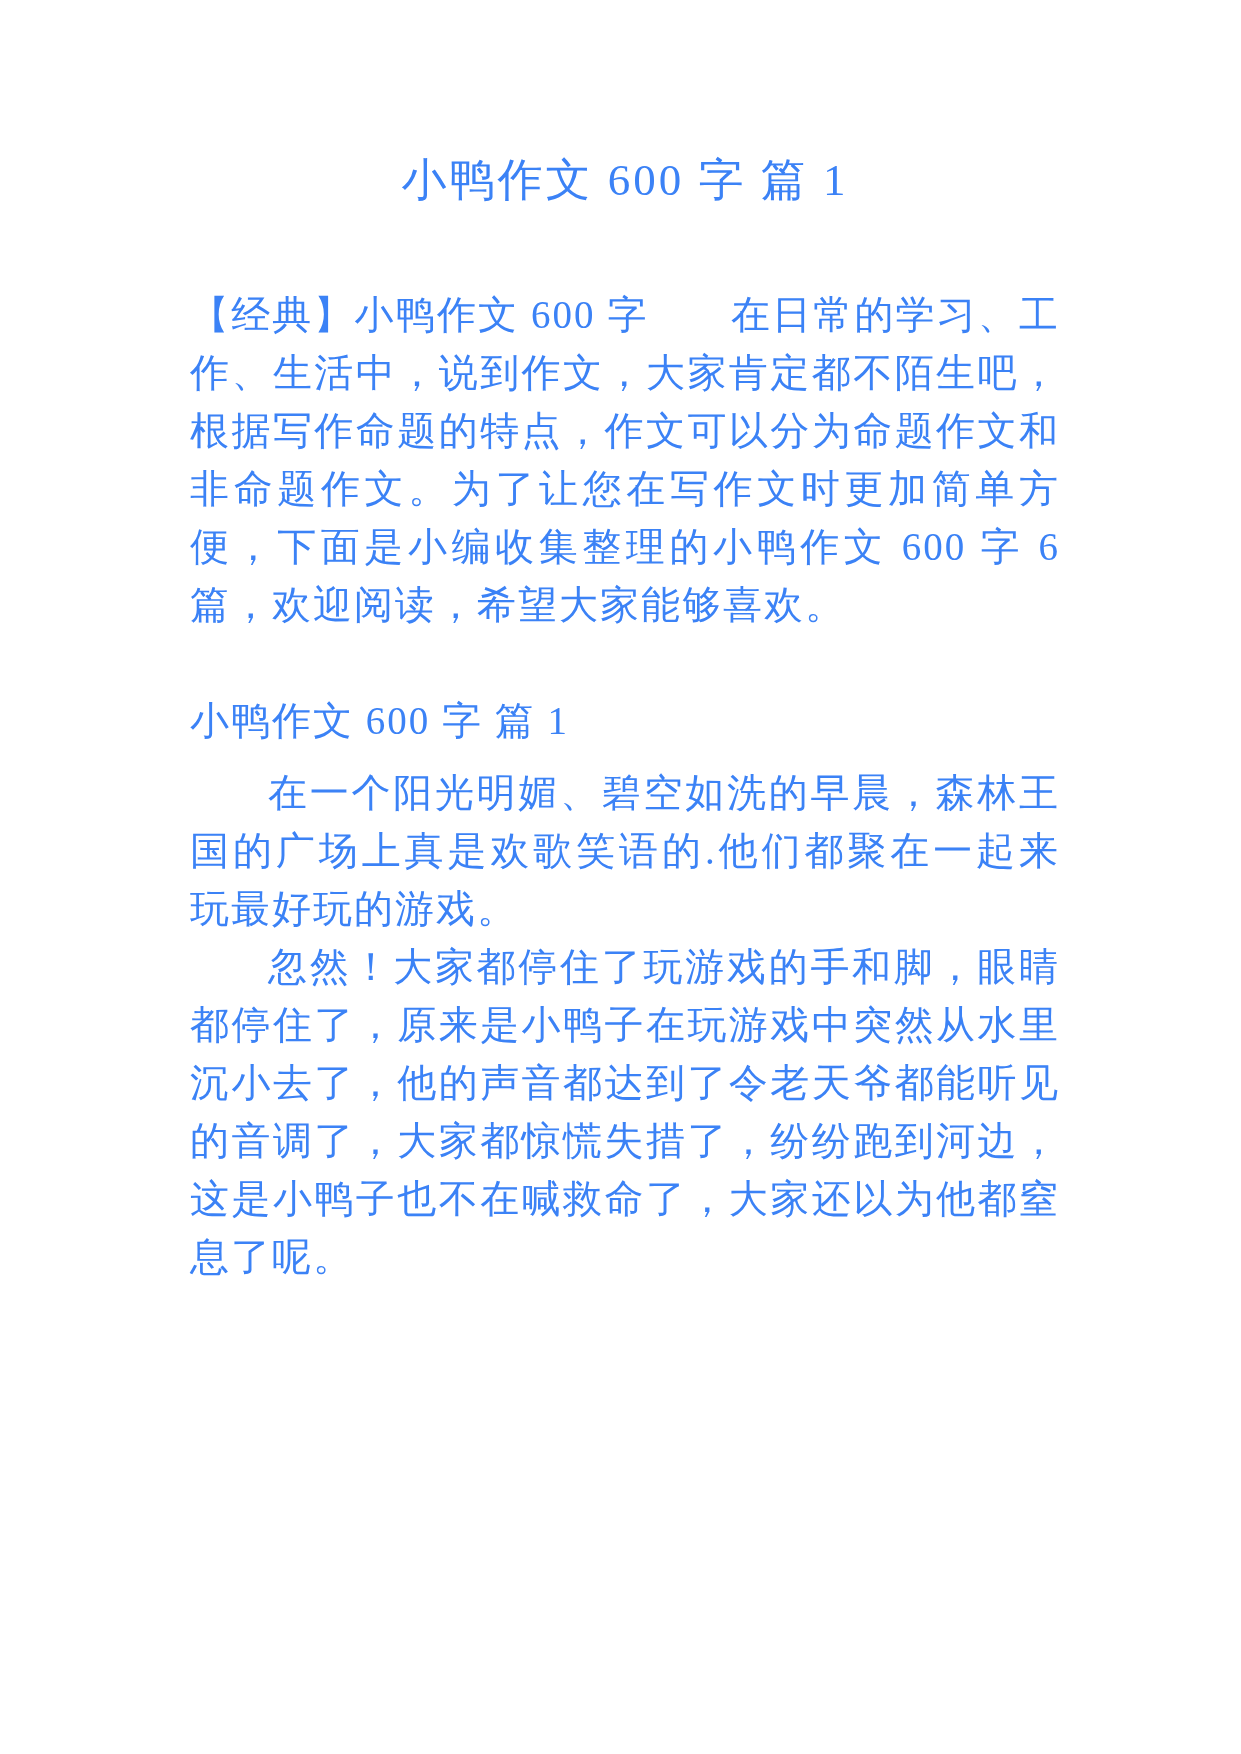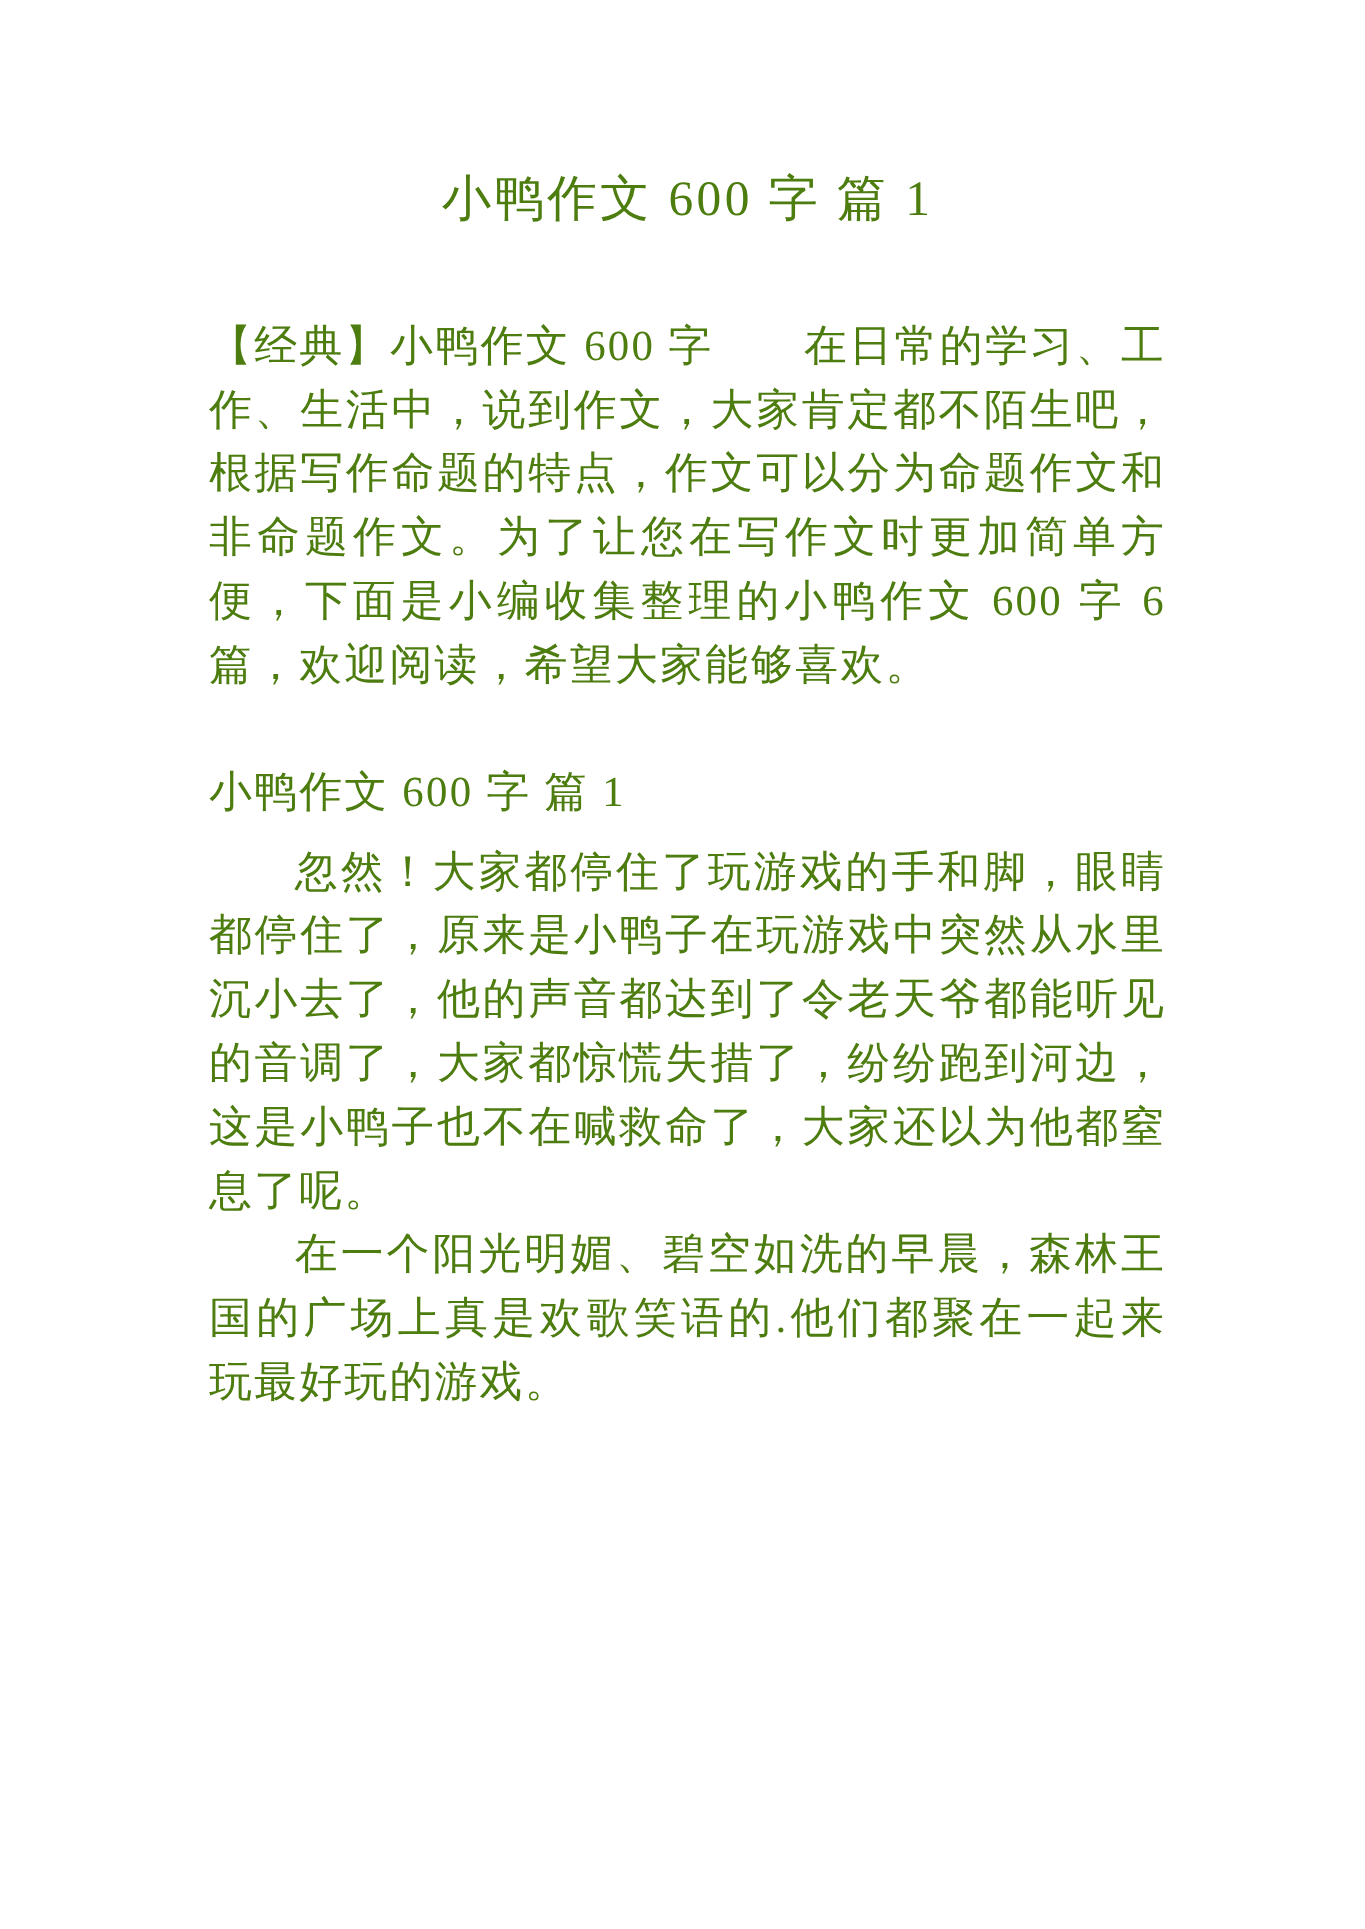--- a/index.html
+++ b/index.html
@@ -10,21 +10,21 @@
   .page {
     position: relative;
     width: 1241px;
     height: 1754px;
     margin: 0 auto;
     background: #ffffff;
     overflow: hidden;
     box-sizing: border-box;
     padding: 150px 181px 0 190px;
     font-family: "Liberation Serif", "DejaVu Serif", serif;
-    color: #4d7c0f;
+    color: #3b82f6;
   }
   .doc-title {
     margin: 0 0 76px 0;
     font-size: 45px;
     font-weight: normal;
     line-height: 60px;
     letter-spacing: 3px;
     text-align: center;
     white-space: nowrap;
   }
@@ -48,17 +48,17 @@
 </head>
 <body>
 
 <div class="page">
   <h1 class="doc-title">小鸭作文 600 字 篇 1</h1>
 
   <p class="body-text intro">【经典】小鸭作文 600 字　　在日常的学习、工作、生活中，说到作文，大家肯定都不陌生吧，根据写作命题的特点，作文可以分为命题作文和非命题作文。为了让您在写作文时更加简单方便，下面是小编收集整理的小鸭作文 600 字 6 篇，欢迎阅读，希望大家能够喜欢。</p>
 
   <p class="body-text section-heading">小鸭作文 600 字 篇 1</p>
 
+  <p class="body-text essay indent">在一个阳光明媚、碧空如洗的早晨，森林王国的广场上真是欢歌笑语的.他们都聚在一起来玩最好玩的游戏。</p>
+
   <p class="body-text essay indent">忽然！大家都停住了玩游戏的手和脚，眼睛都停住了，原来是小鸭子在玩游戏中突然从水里沉小去了，他的声音都达到了令老天爷都能听见的音调了，大家都惊慌失措了，纷纷跑到河边，这是小鸭子也不在喊救命了，大家还以为他都窒息了呢。</p>
-
-  <p class="body-text essay indent">在一个阳光明媚、碧空如洗的早晨，森林王国的广场上真是欢歌笑语的.他们都聚在一起来玩最好玩的游戏。</p>
 
 </div>
 
 </body></html>

